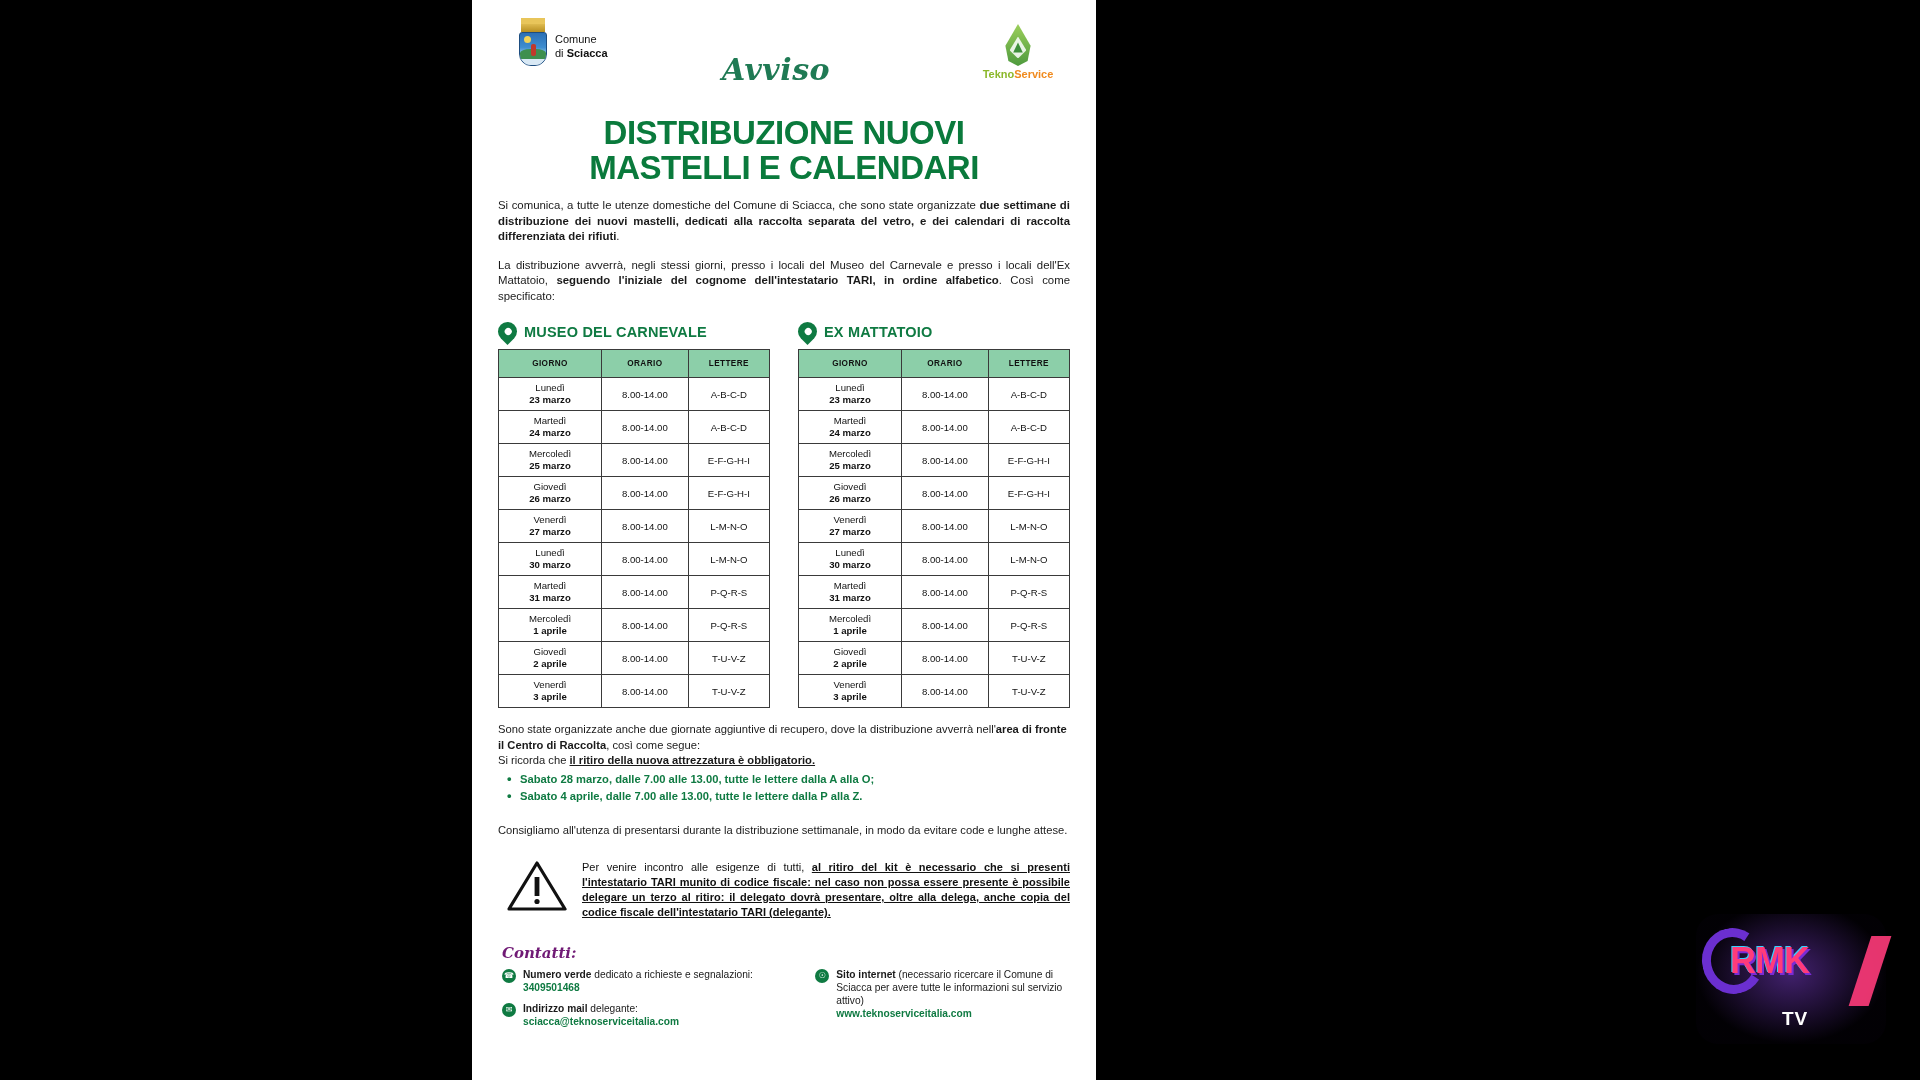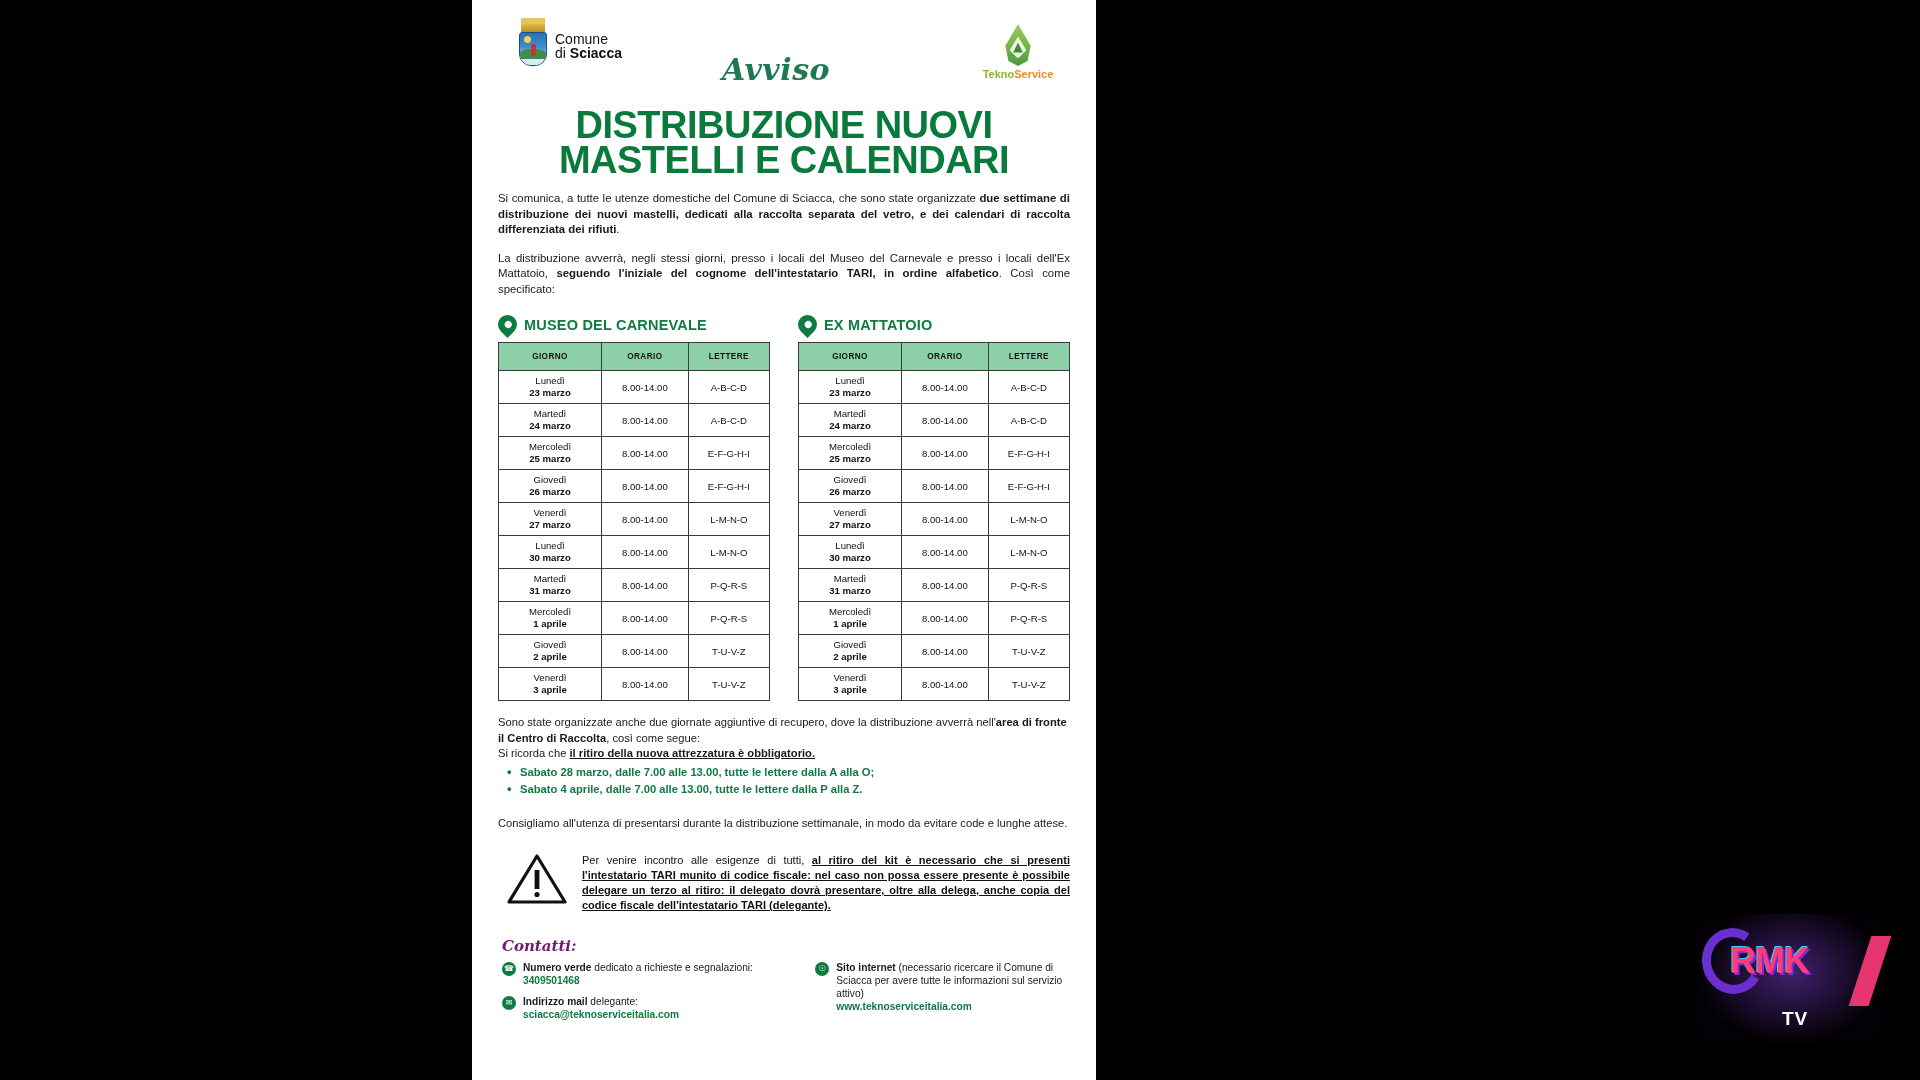--- a/index.html
+++ b/index.html
@@ -28,21 +28,21 @@
                  radial-gradient(circle at 35% 100%, #e8c55a 45%, transparent 46%),
                  radial-gradient(circle at 62% 100%, #e8c55a 45%, transparent 46%),
                  radial-gradient(circle at 88% 100%, #e8c55a 45%, transparent 46%); }
   .shield { position: absolute; top: 10px; left: 1px; width: 28px; height: 34px;
             background: linear-gradient(#2b6fb5 0%, #3f8ed0 45%, #7fb7e0 60%, #cfe3f2 100%);
             border: 1.2px solid #1d4d80; border-radius: 3px 3px 12px 12px; overflow: hidden; }
   .shield .sun { position:absolute; top:3px; left:4px; width:7px; height:7px; background:#f2d357; border-radius:50%; }
   .shield .hill { position:absolute; bottom:6px; left:0; width:100%; height:10px; background:#3e8f4e; border-radius:40% 40% 0 0; }
   .shield .fig { position:absolute; top:11px; left:11px; width:5px; height:12px; background:#c0392b; border-radius:2px; }
   .shield .band { position:absolute; bottom:0; left:0; width:100%; height:6px; background:#d9e9f5; }
-  .comune { font-size: 14px; line-height: 14px; color: #111; }
+  .comune { font-size: 11px; line-height: 14px; color: #111; }
   .comune b { font-weight: 700; }
 
   .avviso { position: absolute; left: 0; right: 16px; top: 38px; text-align: center;
             font-family: "DejaVu Serif", serif; font-style: italic; font-weight: 700;
             font-size: 30px; color: #1f7a54; letter-spacing: 0.5px; }
 
   .tekno { position: absolute; right: 14px; top: 10px; width: 76px; text-align: center; }
   .tekno .drop { width: 30px; height: 42px; margin: 0 auto;
      background: linear-gradient(#9ccf5a, #4e9a3e);
      clip-path: polygon(50% 0%, 92% 52%, 82% 88%, 50% 100%, 18% 88%, 8% 52%);
@@ -50,21 +50,21 @@
   .tekno .drop:after { content:""; position:absolute; left:22%; top:30%; width:56%; height:52%;
      background: #ffffff; clip-path: polygon(50% 0%, 100% 62%, 50% 100%, 0% 62%); opacity:.85; }
   .tekno .drop:before { content:""; position:absolute; left:34%; top:44%; width:32%; height:34%;
      background: #3f8f3a; clip-path: polygon(50% 0%, 100% 70%, 0% 70%); z-index:2; }
   .tekno .tname { font-size: 11px; font-weight: 700; margin-top: 2px; }
   .tekno .tname .a { color: #8cb82b; }
   .tekno .tname .b { color: #f08a1e; }
 
   
   .title { text-align: center; color: #0a7a3c; font-weight: 800;
-           font-size: 38px; line-height: 35px; letter-spacing: -0.5px; margin-top: 12px; }
+           font-size: 33px; line-height: 35px; letter-spacing: -0.5px; margin-top: 19px; }
 
   
   .para { font-size: 11.4px; line-height: 15.5px; color: #1a1a1a; text-align: justify; margin-top: 13px; }
   .para b { font-weight: 700; }
 
   
   .cols { display: flex; gap: 28px; margin-top: 18px; }
   .col { flex: 1; }
   .sec-head { display: flex; align-items: center; gap: 7px; margin-bottom: 8px; }
   .pin { width: 19px; height: 19px; background: #0f7a42; border-radius: 50% 50% 50% 0;

